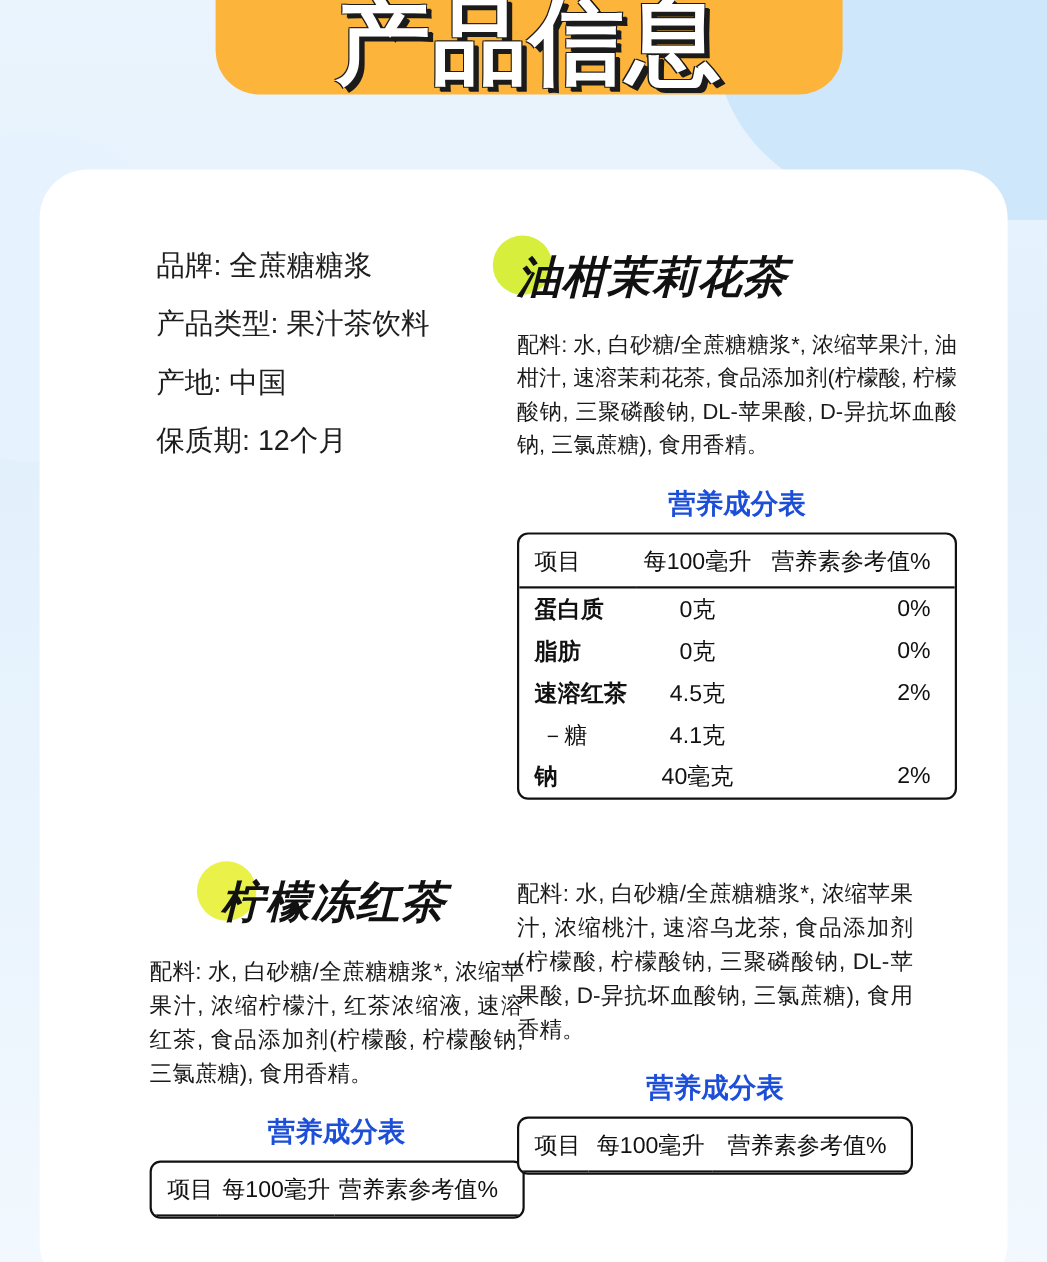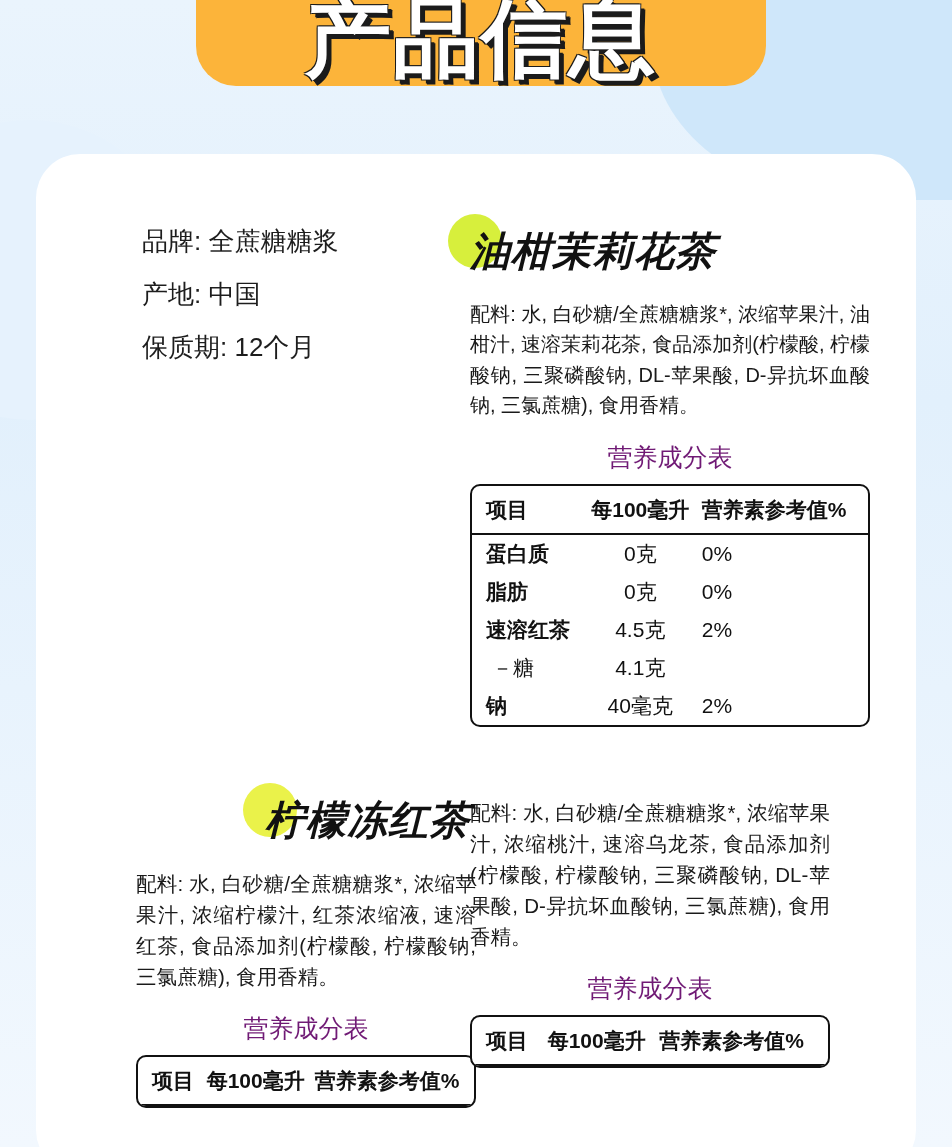--- a/index.html
+++ b/index.html
@@ -132,22 +132,22 @@
     font-size: 20px;
     line-height: 1.52;
     color: #1a1a1a;
     margin: 4px 0 20px 0;
     text-align: justify;
   }
 
   .nutri-title {
     text-align: center;
     font-size: 25px;
-    font-weight: normal;
-    color: #701a75;
+    font-weight: bold;
+    color: #1d4ed8;
     margin: 6px 0 10px 0;
   }
 
   table.nutri {
     width: 100%;
     border: 2px solid #111;
     border-radius: 10px;
     border-collapse: separate;
     border-spacing: 0;
     overflow: hidden;
@@ -156,61 +156,61 @@
   table.nutri td {
     font-size: 21px;
     color: #111;
     padding: 5px 4px;
     white-space: nowrap;
   }
   table.nutri tr.head td {
     padding-top: 10px;
     padding-bottom: 9px;
     border-bottom: 2px solid #111;
-    font-weight: bold;
   }
   table.nutri td.c1 { padding-left: 14px; text-align: left; }
   table.nutri td.c2 { text-align: center; }
-  table.nutri td.c3 { text-align: left; padding-right: 8px; }
+  table.nutri td.c3 { text-align: right; padding-right: 22px; }
   table.nutri tr.body td.c1 { font-weight: bold; }
   table.nutri tr.body.sub td.c1 { font-weight: normal; padding-left: 20px; }
 
   
   .bottom {
     display: flex;
     margin-top: 66px;
   }
   .b-left { width: 390px; padding-left: 56px; }
   .b-right { width: 400px; }
   .b-left .ingredients, .b-right .ingredients { font-size: 20.5px; }
   .b-left table.nutri, .b-right table.nutri { width: 340px; }
   .b-left .nutri-title, .b-right .nutri-title { width: 340px; }
   .b-right table.nutri { width: 360px; }
   .b-right .nutri-title { width: 360px; }
 
-  .head-center { text-align: right; }
+  .head-center { text-align: center; }
 </style>
 </head>
 <body>
 
 <div class="page-bg">
   <div class="bg-blob blob-a"></div>
   <div class="bg-blob blob-b"></div>
 </div>
 
 <div class="title-banner">
   <div class="title-text">产品信息</div>
 </div>
 
 <div class="card">
 
   <div class="cols">
 
     <div class="col-left">
       <div class="param-line">品牌: 全蔗糖糖浆</div>
+      <div class="param-line">产品类型: 果汁茶饮料</div>
       <div class="param-line">产地: 中国</div>
       <div class="param-line">保质期: 12个月</div>
     </div>
 
     <div class="col-right">
       <div class="flavour-head">
         <span class="dot" style="background:#d7ef3c"></span>
         <span class="txt">油柑茉莉花茶</span>
       </div>
       <div class="ingredients">配料: 水, 白砂糖/全蔗糖糖浆*, 浓缩苹果汁, 油柑汁, 速溶茉莉花茶, 食品添加剂(柠檬酸, 柠檬酸钠, 三聚磷酸钠, DL-苹果酸, D-异抗坏血酸钠, 三氯蔗糖), 食用香精。</div>

